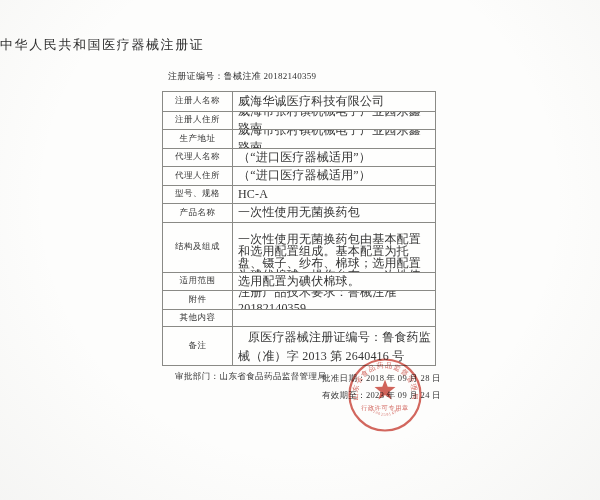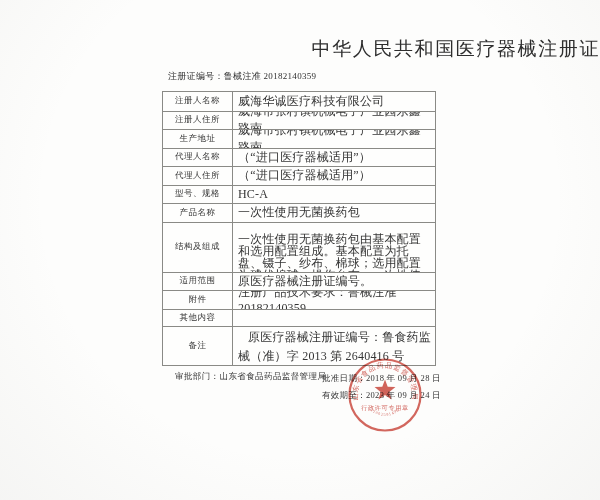--- a/index.html
+++ b/index.html
@@ -9,21 +9,21 @@
     font-family:"Liberation Serif","DejaVu Serif",serif;
     color:#3a3a3a;
   }
   .scan{
     position:absolute;inset:0;
     background:
       radial-gradient(ellipse at 50% 40%, rgba(255,255,255,0) 60%, rgba(120,120,110,0.06) 100%);
   }
   .title{
     position:absolute;top:36px;left:0;width:100%;
-    text-align:right;font-size:19px;letter-spacing:1.6px;
+    text-align:left;font-size:13px;letter-spacing:1.6px;
     color:#2e2e2e;
   }
   .certno{
     position:absolute;left:168px;top:70px;
     font-size:9px;letter-spacing:.3px;color:#303030;
   }
   .ctable{
     position:absolute;left:162px;top:91px;width:274px;
     border:1px solid #8a8a86;box-sizing:border-box;
     background:rgba(255,255,255,.4);
@@ -95,21 +95,21 @@
   <div class="trow">
     <div class="tlabel">产品名称</div>
     <div class="tvalue">一次性使用无菌换药包</div>
   </div>
   <div class="trow tall">
     <div class="tlabel">结构及组成</div>
     <div class="tvalue">一次性使用无菌换药包由基本配置和选用配置组成。基本配置为托盘、镊子、纱布、棉球；选用配置为碘伏棉球、操作台布、一次性使用医用橡胶检查手套、PE 手套、换药碗。</div>
   </div>
   <div class="trow">
     <div class="tlabel">适用范围</div>
-    <div class="tvalue">原医疗器械注册证编号。</div>
+    <div class="tvalue">选用配置为碘伏棉球。</div>
   </div>
   <div class="trow">
     <div class="tlabel">附件</div>
     <div class="tvalue">注册产品技术要求：鲁械注准 20182140359</div>
   </div>
   <div class="trow short">
     <div class="tlabel">其他内容</div>
     <div class="tvalue"></div>
   </div>
   <div class="trow note">

